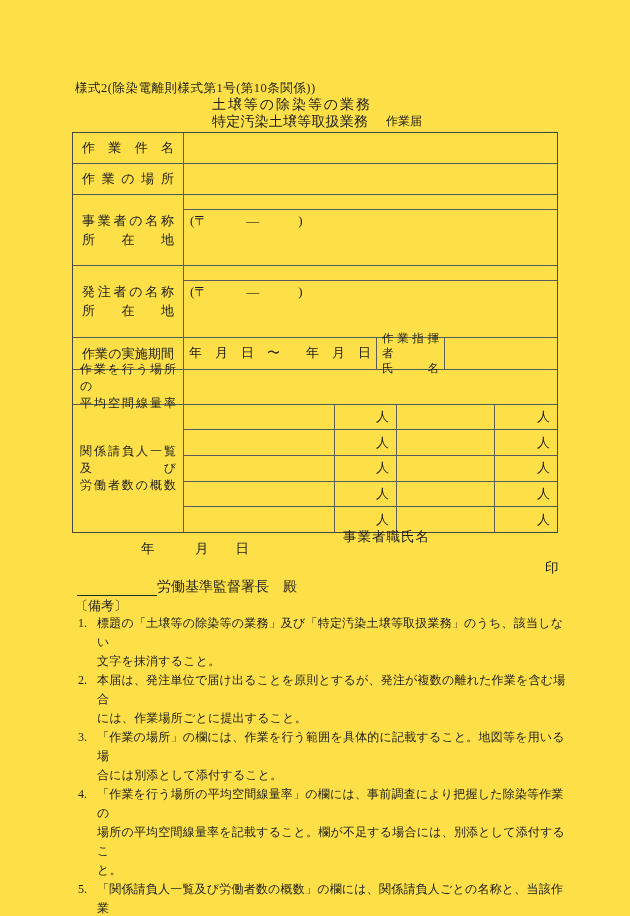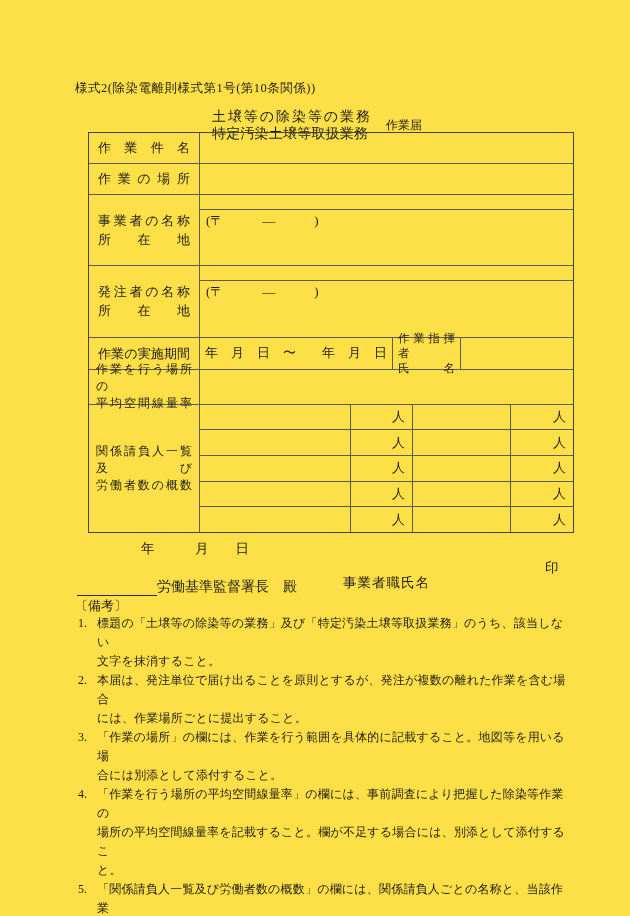--- a/index.html
+++ b/index.html
@@ -10,31 +10,31 @@
     margin:0 auto;
     background:#fde047;
     color:#1c1c1c;
     font-family:"Liberation Serif","DejaVu Serif",serif;
     overflow:hidden;
   }
   .form-code {
     position:absolute; left:75px; top:80px;
     font-size:12.5px; letter-spacing:0.5px;
   }
-  .title-block { position:absolute; left:212px; top:108px; display:flex; align-items:center; }
+  .title-block { position:absolute; left:212px; top:96px; display:flex; align-items:flex-end; }
   .title-lines { width:158px; }
   .title-l1 {
     font-size:14px; line-height:17px;
     text-align:justify; text-align-last:justify;
   }
   .title-l2 { font-size:14px; line-height:17px; letter-spacing:0.2px; }
   .title-suffix { font-size:12px; margin-left:16px; }
 
   .formtable {
-    position:absolute; left:88px; top:132px;
+    position:absolute; left:72px; top:132px;
     width:486px; height:401px;
     border:1.5px solid #454545;
     display:flex; flex-direction:column;
   }
   .row { display:flex; border-bottom:1px solid #5b5b5b; }
   .row:last-child { border-bottom:none; }
   .lbl {
     width:111px; flex:0 0 111px;
     border-right:1px solid #5b5b5b;
     display:flex; align-items:center;
@@ -78,21 +78,21 @@
   .c-row:last-child { border-bottom:none; }
   .c-name1 { flex:0 0 151px; border-right:1px solid #5b5b5b; }
   .c-jin  { flex:0 0 62px; border-right:1px solid #5b5b5b;
             display:flex; align-items:center; justify-content:flex-end;
             padding-right:7px; font-size:13px; }
   .c-name2 { flex:0 0 98px; border-right:1px solid #5b5b5b; }
   .c-jin2 { flex:1; display:flex; align-items:center; justify-content:flex-end;
             padding-right:7px; font-size:13px; }
 
   .sig-date  { position:absolute; left:141px; top:540px; font-size:13.5px; }
-  .sig-name  { position:absolute; left:343px; top:574px; font-size:13.5px; letter-spacing:1px; }
+  .sig-name  { position:absolute; left:343px; top:528px; font-size:13.5px; letter-spacing:1px; }
   .sig-seal  { position:absolute; left:545px; top:559px; font-size:13.5px; }
   .office-line { position:absolute; left:77px; top:578px; font-size:14px;text-align:center; }
   .office-underline {
     display:inline-block; width:80px; height:16px;
     border-bottom:1px solid #2a2a2a; vertical-align:bottom;
   }
   .remarks-head { position:absolute; left:75px; top:597px; font-size:13px; }
   .notes { position:absolute; left:78px; top:614px; width:492px; }
   .note { display:flex; }
   .note-num { flex:0 0 19px; font-size:12px; line-height:19px; }

